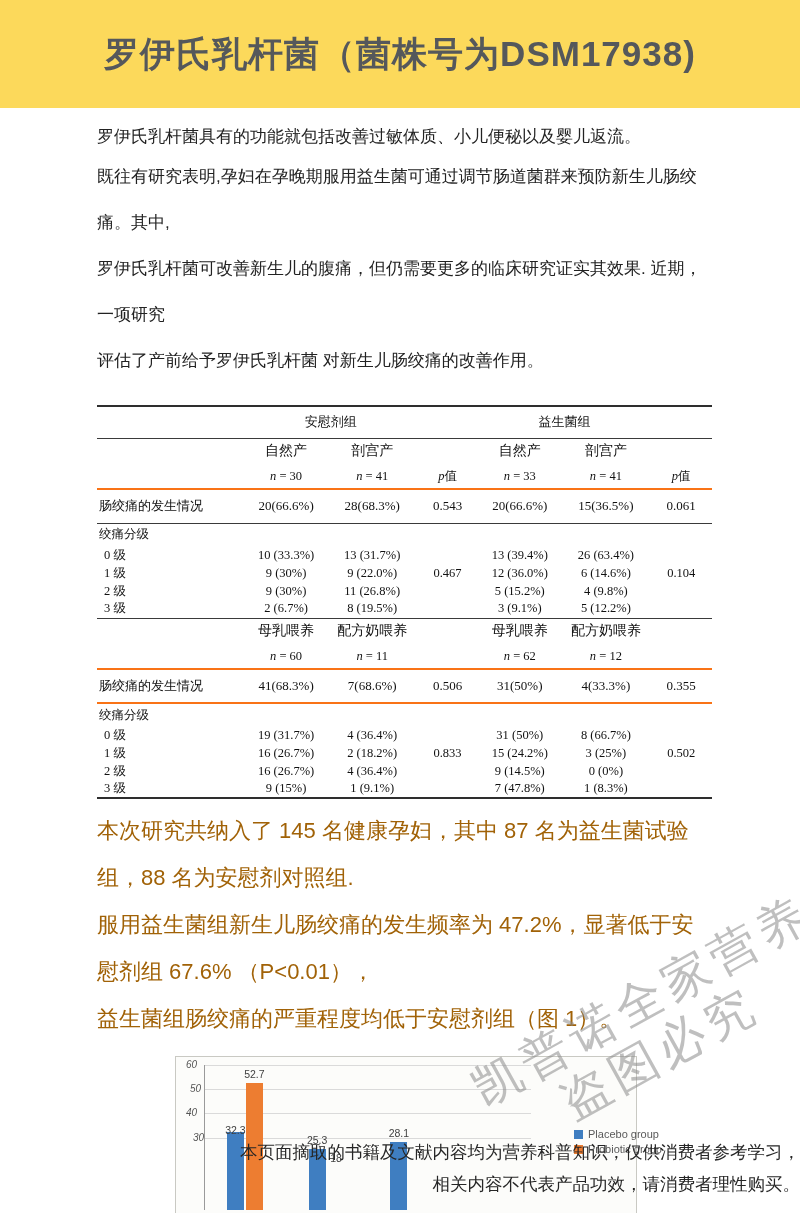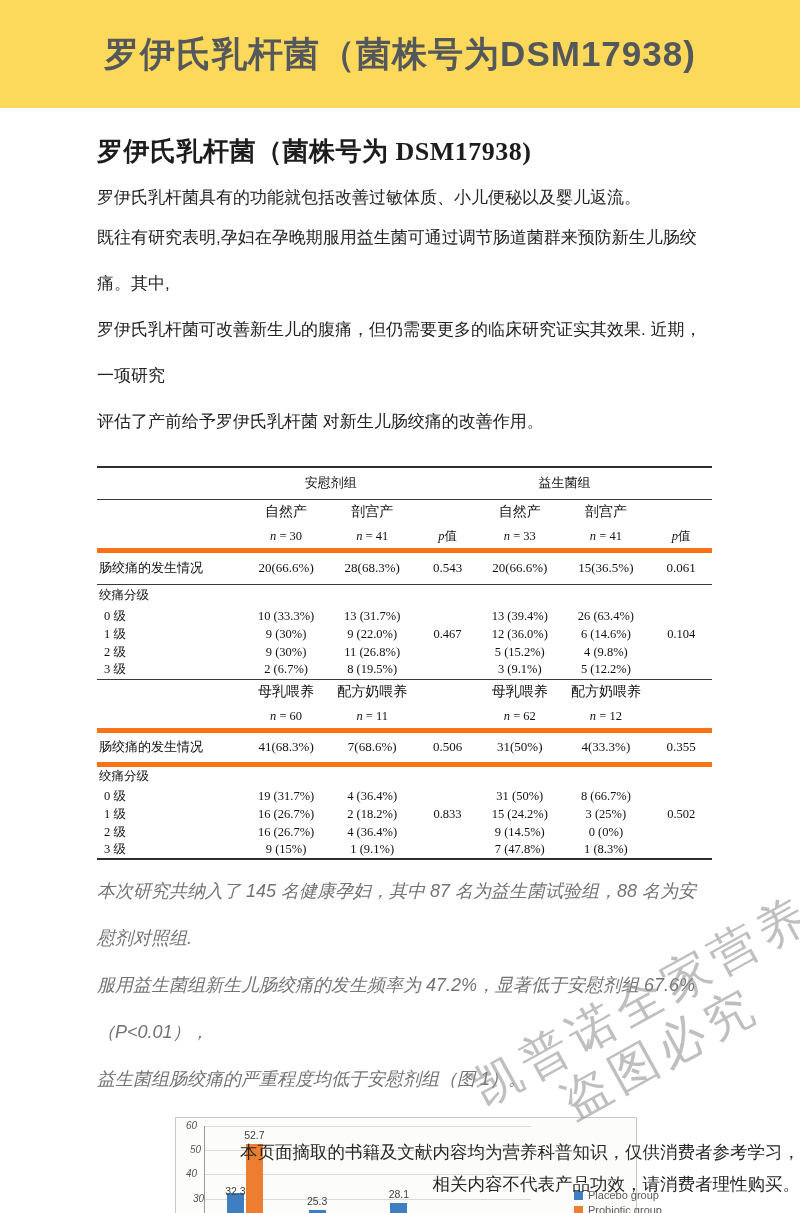--- a/index.html
+++ b/index.html
@@ -20,31 +20,31 @@
   .body-lines { margin-top:6px; }
 
   
   table.study { width:100%; margin-top:21px; border-collapse:collapse;
                 border-top:2px solid #2e2e2e; border-bottom:2px solid #2e2e2e;
                 font-family:"Liberation Serif", serif; font-size:12.5px; color:#111111; }
   table.study td { padding:0 2px; vertical-align:middle; font-weight:400; }
   table.study .c { text-align:center; }
   table.study .ind { padding-left:7px; }
   tr.line-thin td { border-bottom:1px solid #3a3a3a; }
-  tr.line-thick td { border-bottom:5px solid #f97316; }
+  tr.line-thick td { border-bottom:2px solid #f97316; }
   tr.r-group td { height:32px; font-size:13px; }
   tr.r-sub td { height:26px; font-size:14px; }
   tr.r-n td { height:25px; }
   tr.r-data td { height:34px; font-size:13px; }
   tr.r-sec td { height:23px; font-size:12.5px; }
   tr.r-grade td { height:18px; }
 
   
   .summary { margin-top:8px; }
-  .summary p { font-size:18px; color:#737373; line-height:47px;font-style:italic; }
+  .summary p { font-size:22px; color:#a16207; line-height:47px; }
 
   
   .chart-box { position:relative; width:462px; height:180px; margin:14px 0 0 78px;
                border:1px solid #c9c9c3; background:#fcfcfa; }
   .gridline { position:absolute; height:1px; background:#dadada; }
   .axis { position:absolute; background:#9a9a9a; }
   .ytick { position:absolute; text-align:right; font-size:10px; color:#555555;font-style:italic; }
   .bar { position:absolute; }
   .bar-label { position:absolute; width:40px; text-align:center; font-size:10.5px; color:#3f3f3f; }
   .legend { position:absolute; left:370px; top:71px; }
@@ -65,21 +65,20 @@
 </head>
 <body>
 
 <div class="page">
 
   <header class="banner" style="background: rgb(252, 217, 91);">
     <h1 style="color: rgb(85, 88, 91);">罗伊氏乳杆菌（菌株号为DSM17938)</h1>
   </header>
 
   <main class="content">
-    <h2 class="article-heading">罗伊氏乳杆菌（菌株号为 DSM17938)</h2>
     <p class="lead">罗伊氏乳杆菌具有的功能就包括改善过敏体质、小儿便秘以及婴儿返流。</p>
 
     <div class="body-lines">
       <p>既往有研究表明,孕妇在孕晚期服用益生菌可通过调节肠道菌群来预防新生儿肠绞痛。其中,</p>
       <p>罗伊氏乳杆菌可改善新生儿的腹痛，但仍需要更多的临床研究证实其效果. 近期，一项研究</p>
       <p>评估了产前给予罗伊氏乳杆菌 对新生儿肠绞痛的改善作用。</p>
     </div>
 
     <table class="study">
       <colgroup>

